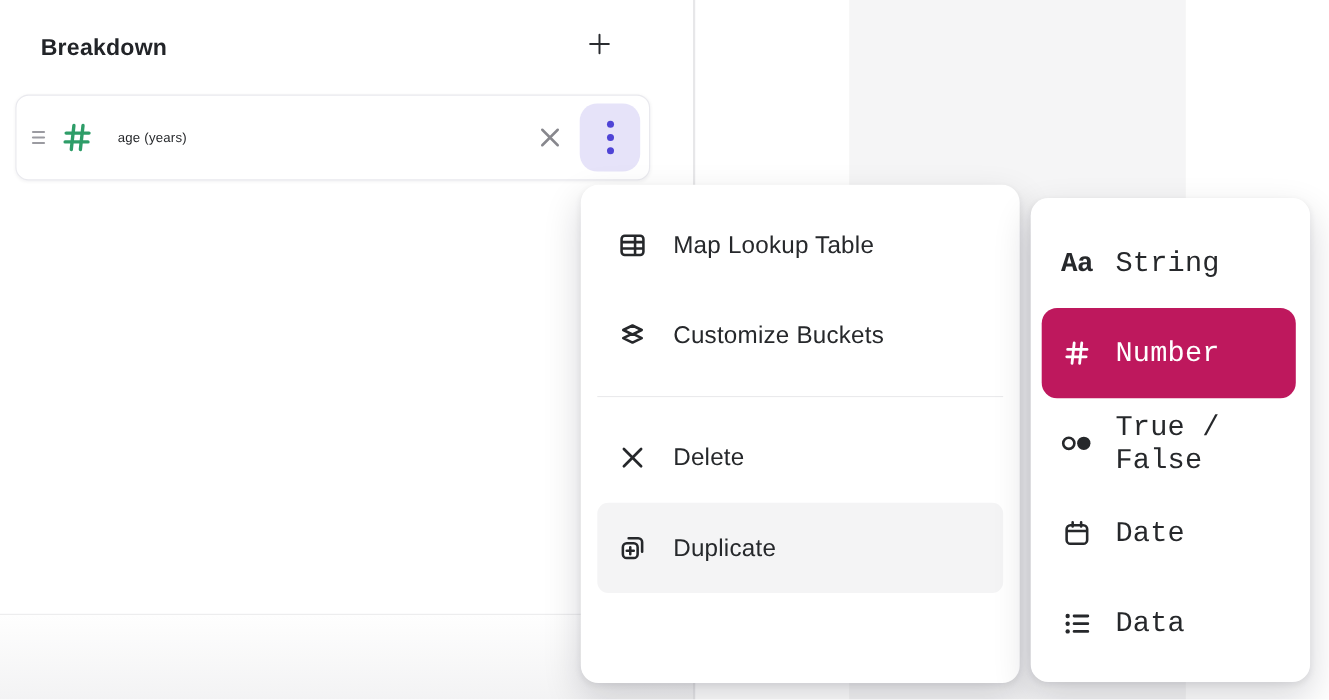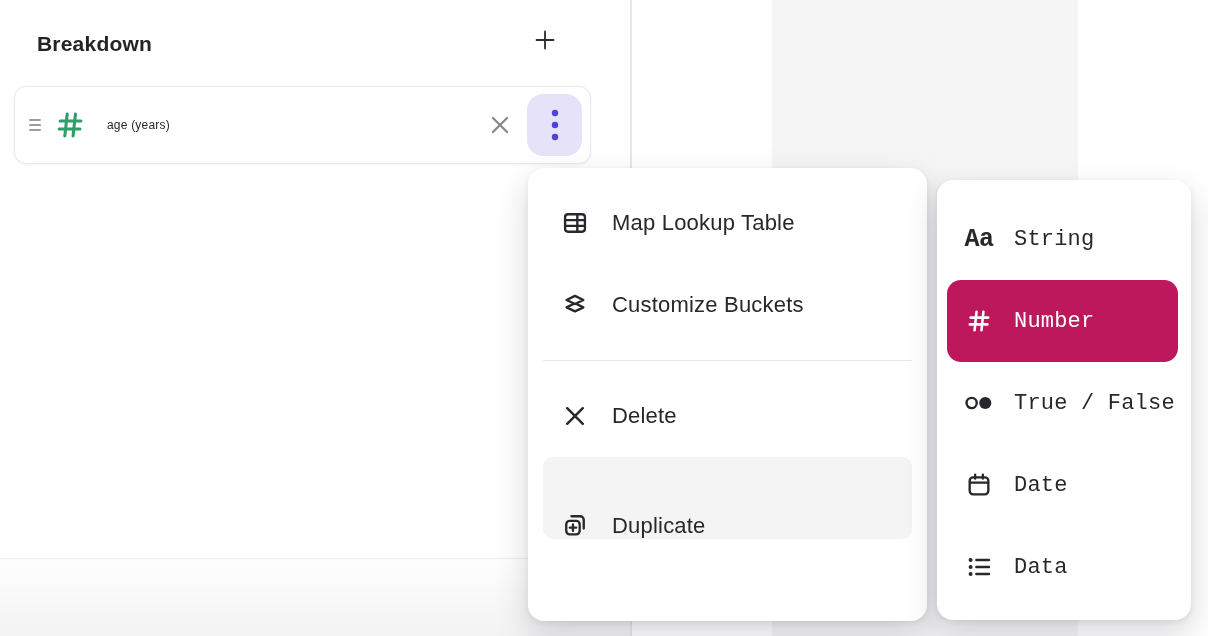--- a/index.html
+++ b/index.html
@@ -38,32 +38,32 @@
   
   .menu { position:absolute; left:528px; top:168px; width:399px; height:453px;
           background:#fff; border-radius:16px; padding:14px 15px 0 15px;
           box-shadow:0 2px 6px rgba(15,15,30,.07), 0 14px 34px rgba(15,15,30,.16); }
   .menu-row { height:82px; display:flex; align-items:center; border-radius:10px;
               padding:0 14px 0 18px; cursor:pointer; }
   .menu-row .mi { width:28px; height:28px; display:flex; align-items:center; justify-content:center; flex:none; }
   .menu-row .ml { margin-left:23px; font-size:22px; font-weight:500; letter-spacing:.2px; color:#26282B; }
   .menu-row.active { background:#EDEBFB; }
   .menu-row.active .ml { color:#4B3ED2; }
-  .menu-row.hovered { background:#F4F4F5;align-items:flex-end; }
+  .menu-row.hovered { background:#F4F4F5; }
   .submenu-caret { margin-left:auto; display:flex; }
   .menu-divider { height:1px; background:#EAEAEC; margin:14px 0; }
 
   
   .submenu { position:absolute; left:937px; top:180px; width:254px; height:440px;
              background:#fff; border-radius:16px; padding:18px 13px 1px 10px;
              box-shadow:0 2px 6px rgba(15,15,30,.07), 0 14px 34px rgba(15,15,30,.16);font-family:Liberation Mono, monospace; }
   .submenu-row { height:82px; display:flex; align-items:center; border-radius:14px;
                  padding-left:15px; cursor:pointer; }
   .submenu-row .si { width:34px; height:30px; display:flex; align-items:center; justify-content:center; flex:none; }
-  .submenu-row .sl { margin-left:18px; font-size:22px; font-weight:500; letter-spacing:.2px; color:#26282B; }
+  .submenu-row .sl { margin-left:18px; font-size:26px; font-weight:500; letter-spacing:.2px; color:#26282B; }
   .submenu-row.selected { background:#be185d; }
   .submenu-row.selected .sl { color:#ffffff; }
   .aa-glyph { font-size:25px; font-weight:600; color:#26282B; letter-spacing:-.5px; }
 
   svg { display:block; }
 </style>
 </head>
 <body>
 
 <div class="stage">

